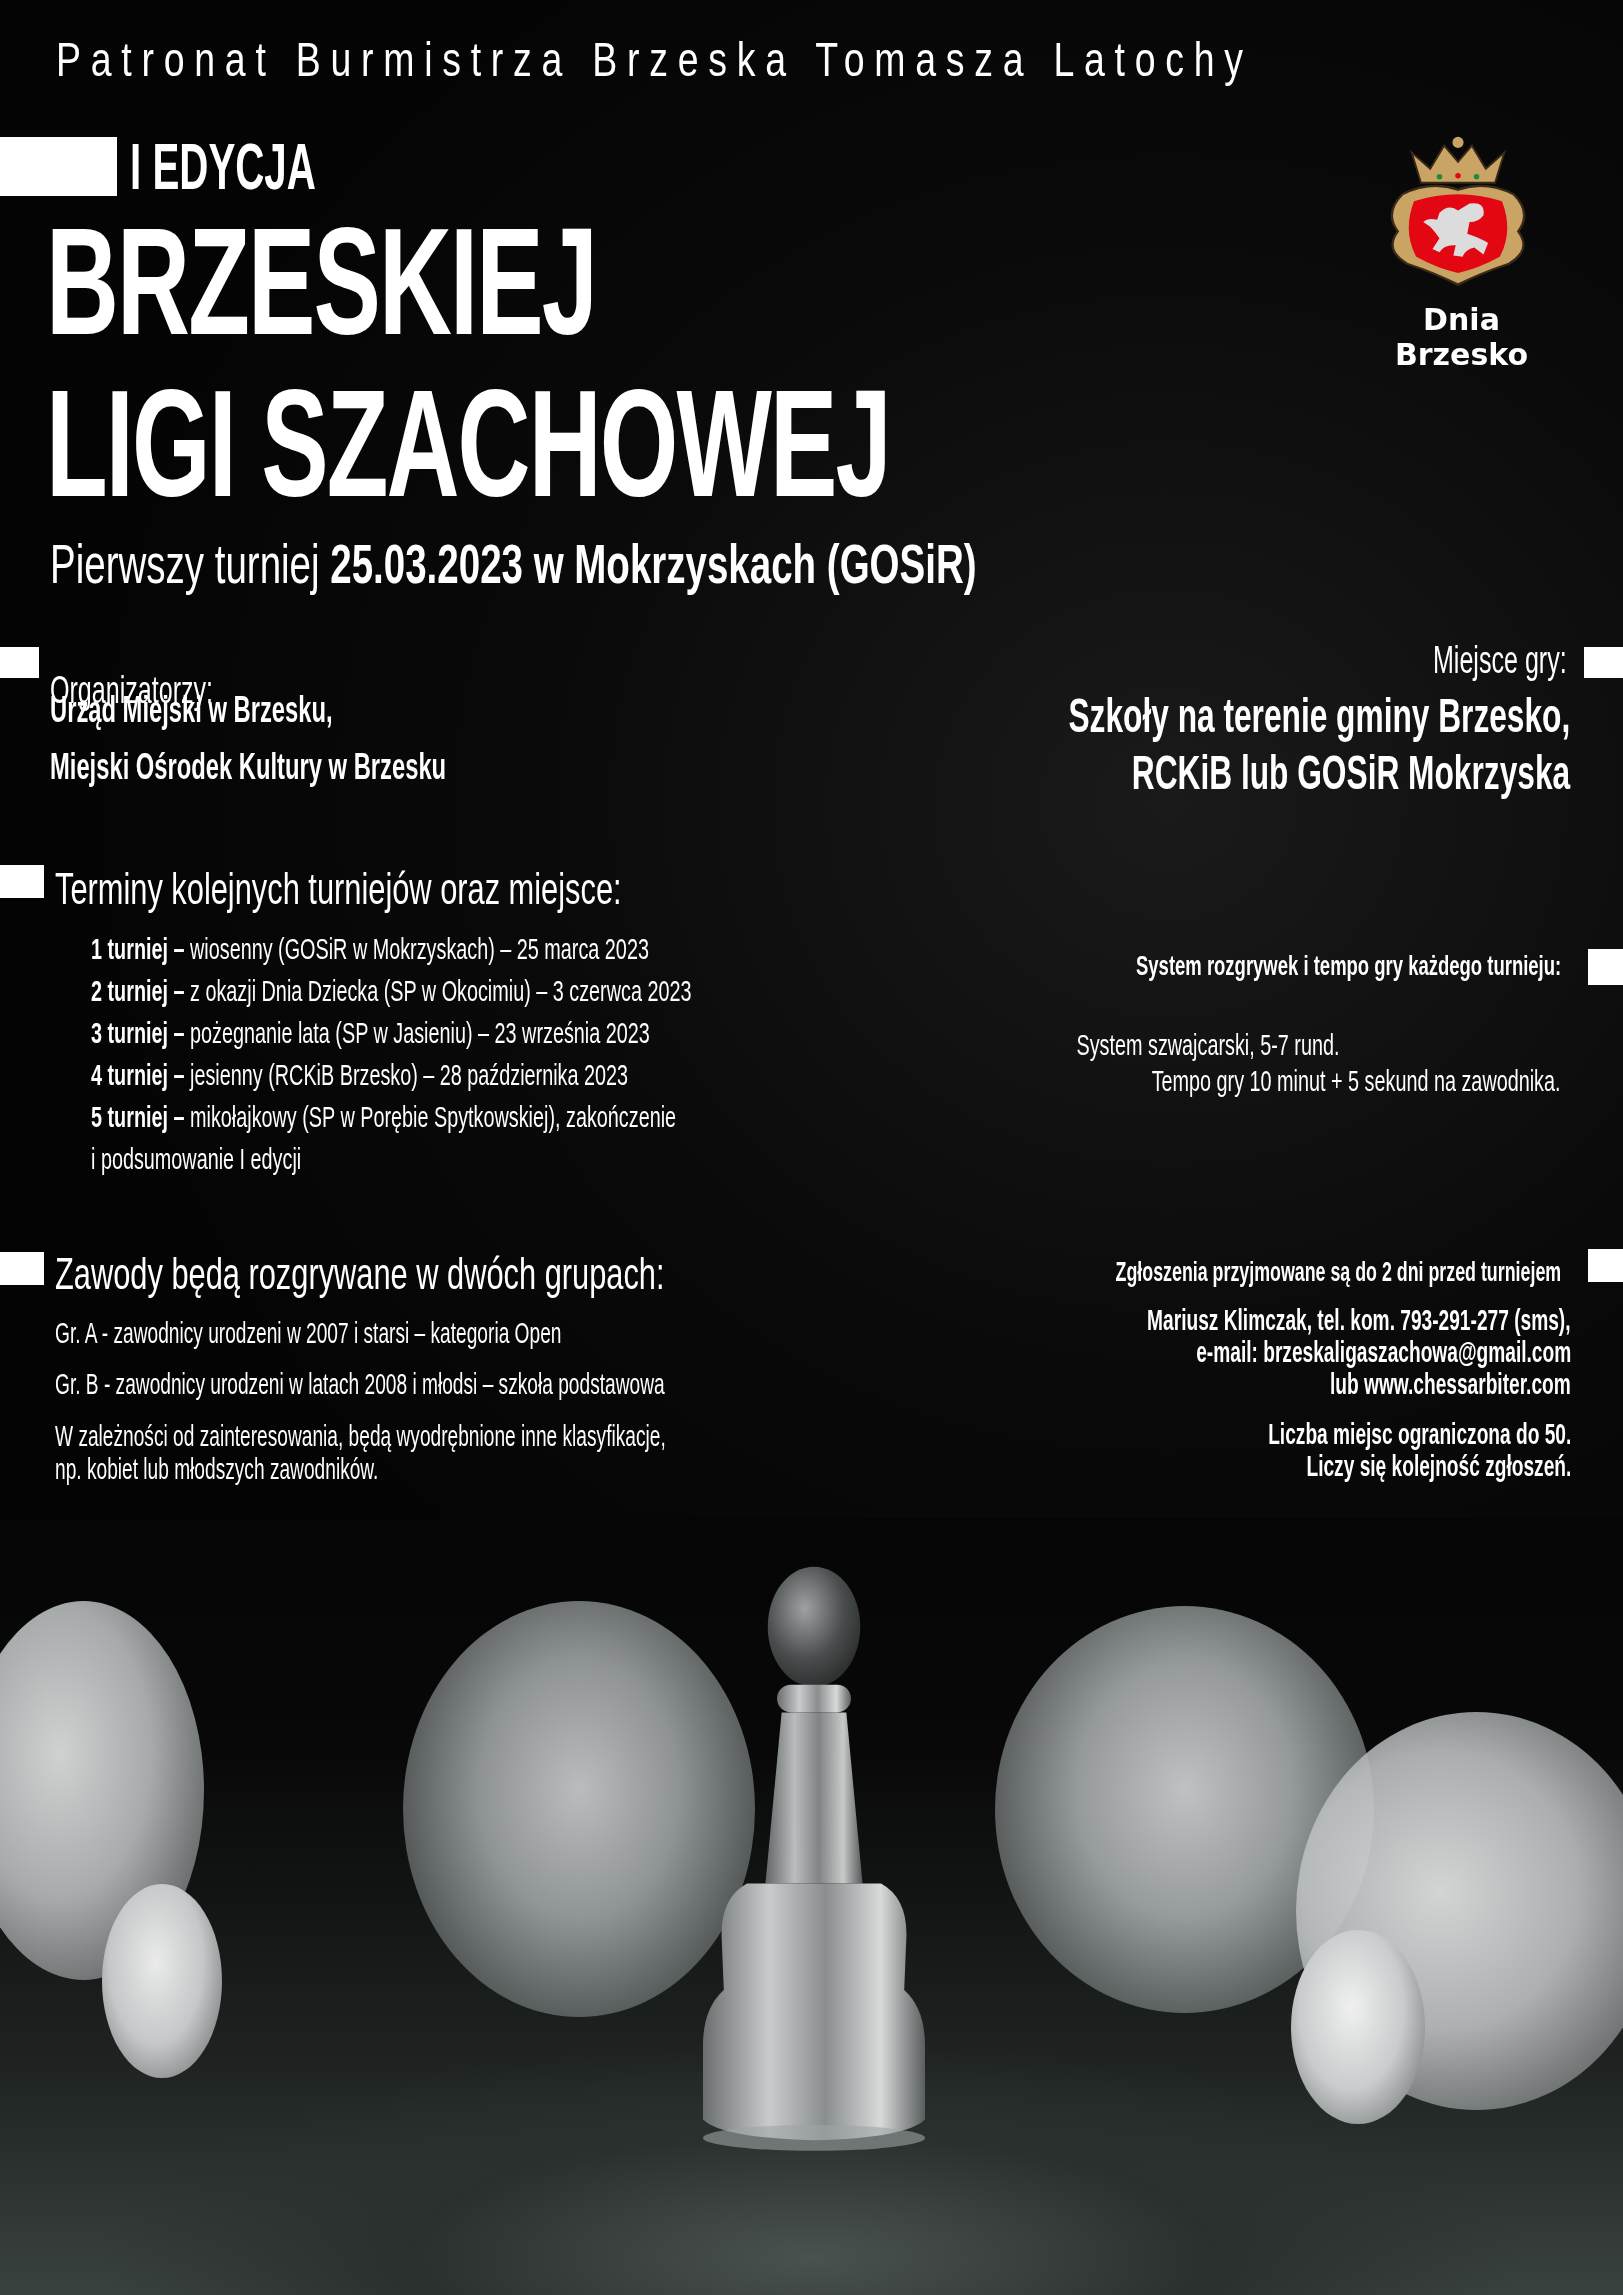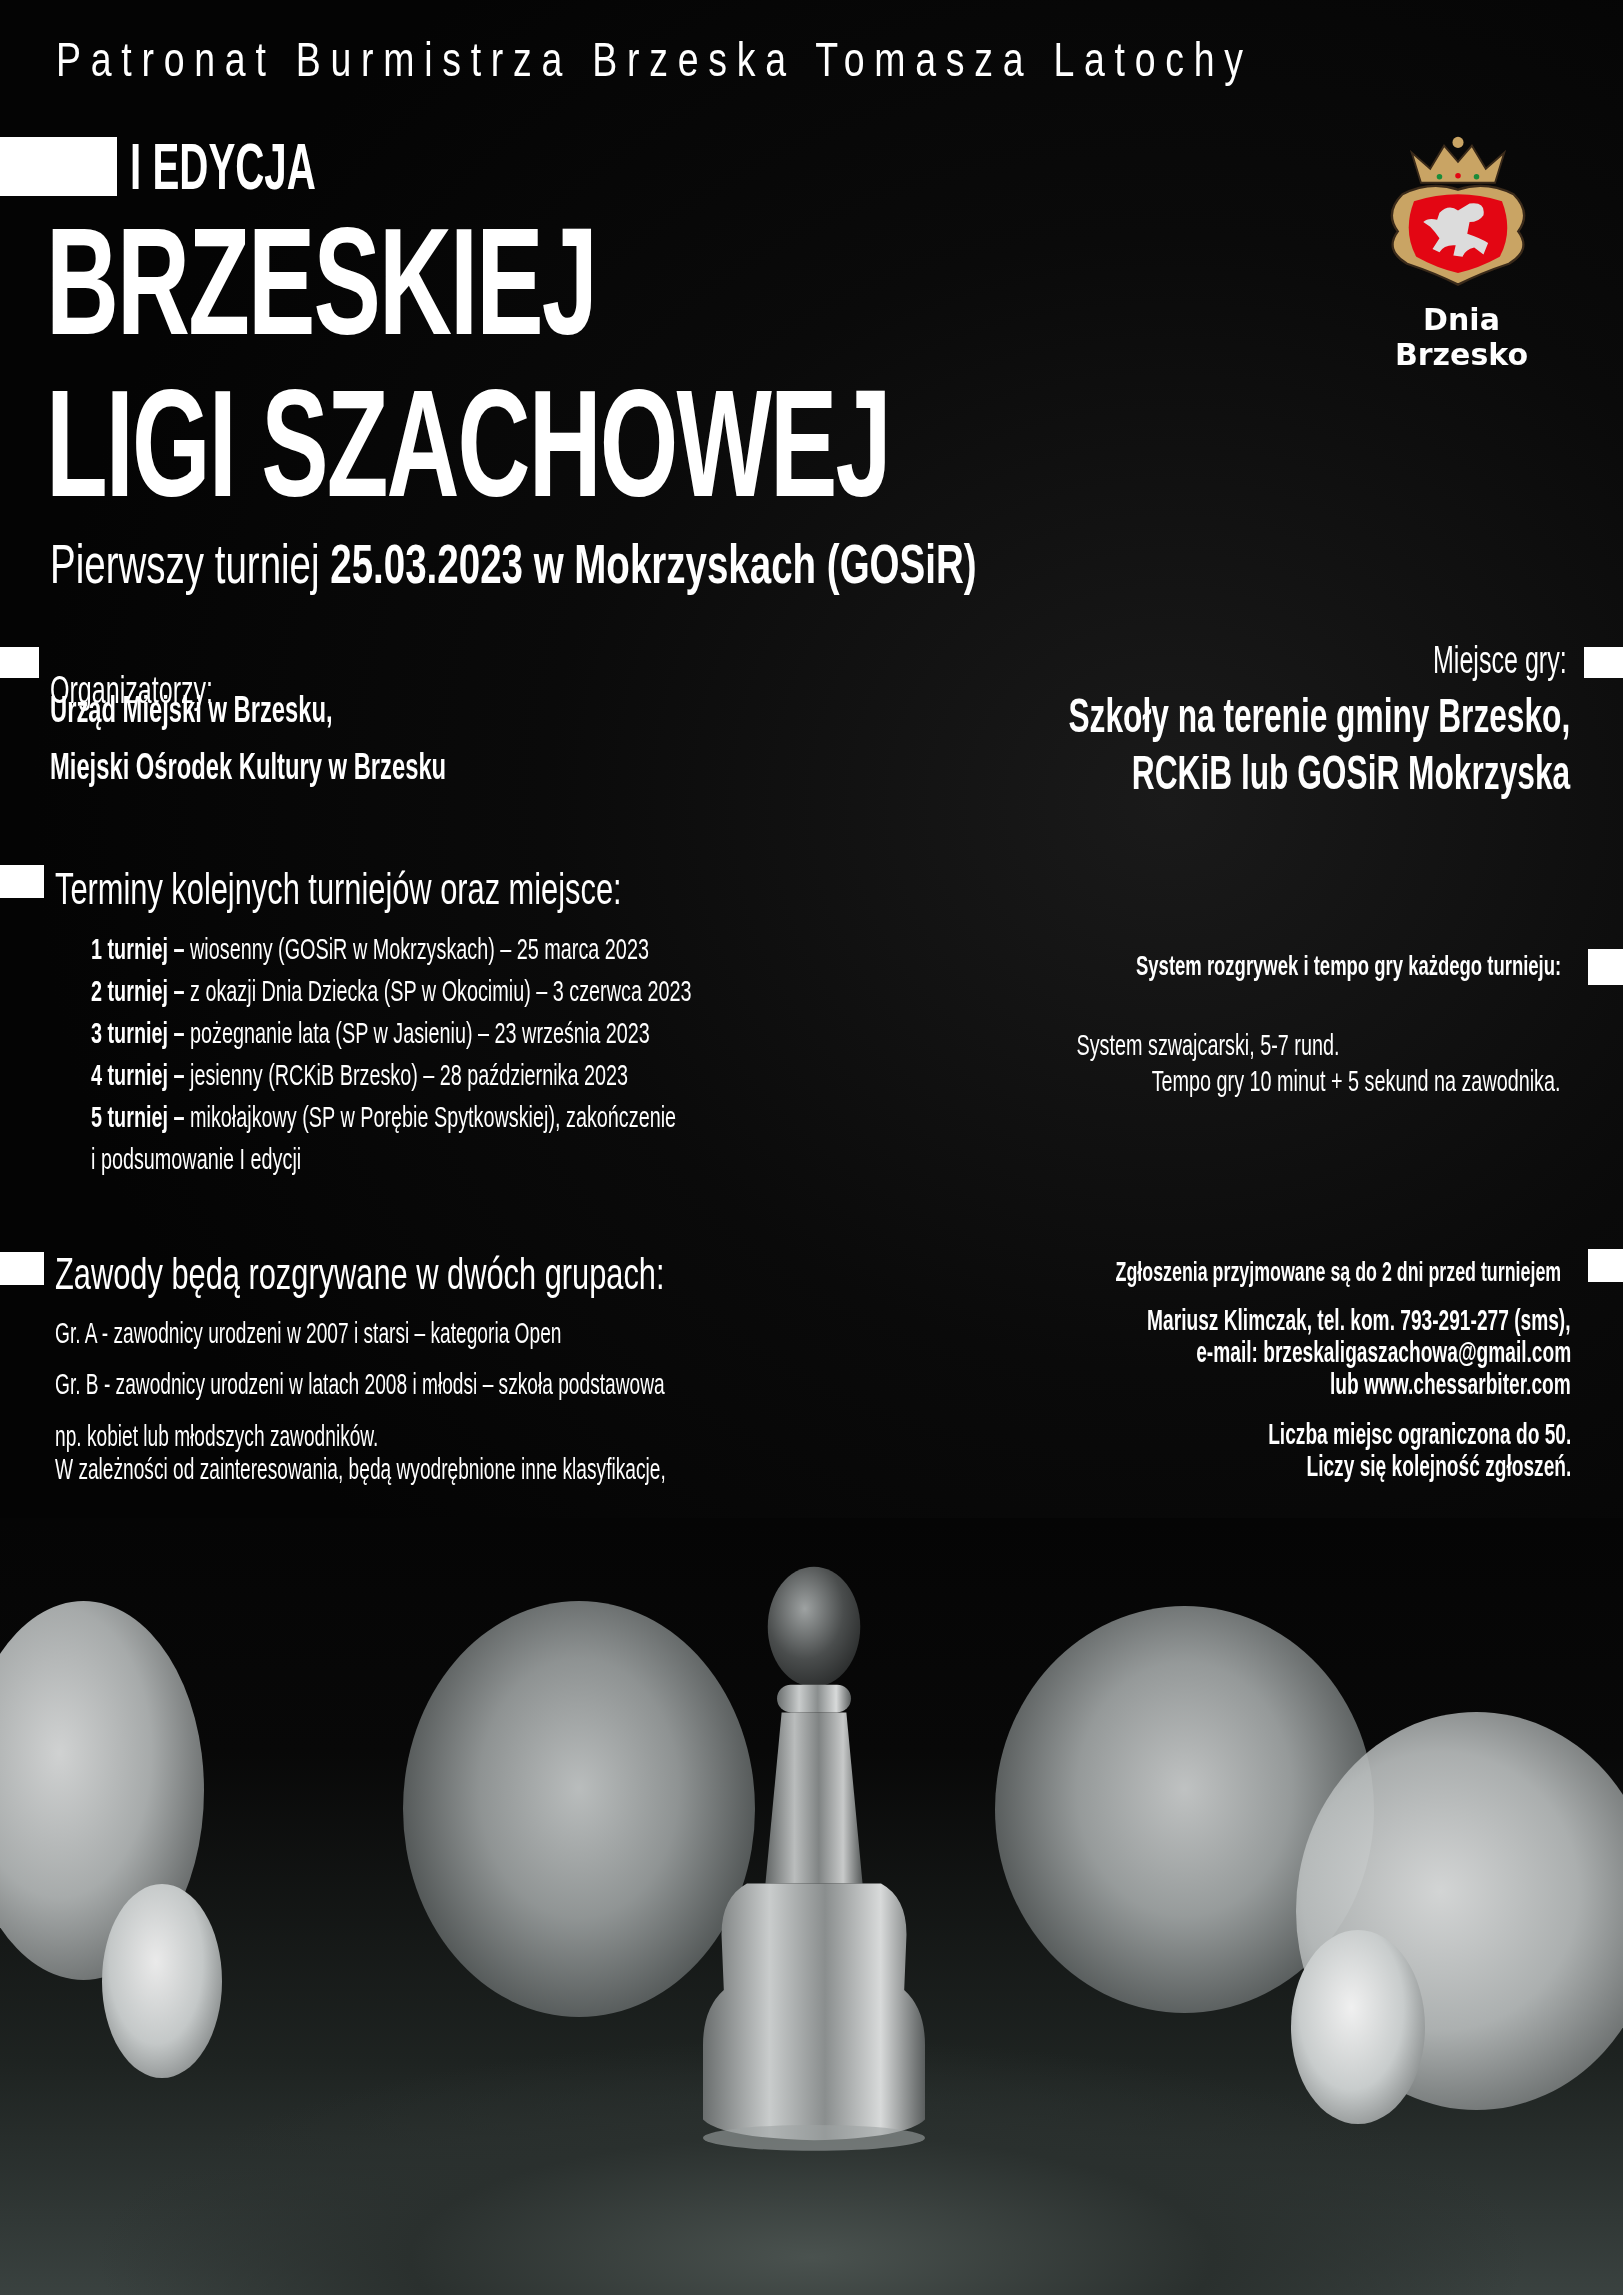--- a/index.html
+++ b/index.html
@@ -192,22 +192,22 @@
     <div class="line"><span class="cond-r">Tempo gry 10 minut + 5 sekund na zawodnika.</span></div>
   </div>
 
   <div class="bar" style="left:0;top:1252px;width:44px;height:33px;"></div>
   <div class="block groups-heading label-light">
     <span class="cond">Zawody będą rozgrywane w dwóch grupach:</span>
   </div>
   <div class="block groups-list">
     <div style="height:51px;"><span class="cond">Gr. A - zawodnicy urodzeni w 2007 i starsi – kategoria Open</span></div>
     <div style="height:52px;"><span class="cond">Gr. B - zawodnicy urodzeni w latach 2008 i młodsi – szkoła podstawowa</span></div>
+    <div style="height:33px;"><span class="cond">W zależności od zainteresowania, będą wyodrębnione inne klasyfikacje,</span></div>
     <div style="height:33px;"><span class="cond">np. kobiet lub młodszych zawodników.</span></div>
-    <div style="height:33px;"><span class="cond">W zależności od zainteresowania, będą wyodrębnione inne klasyfikacje,</span></div>
   </div>
 
   <div class="bar" style="right:0;top:1249px;width:35px;height:33px;"></div>
   <div class="block reg-heading">
     <span class="cond-r">Zgłoszenia przyjmowane są do 2 dni przed turniejem</span>
   </div>
   <div class="block reg-lines">
     <div class="line"><span class="cond-r">Mariusz Klimczak, tel. kom. 793-291-277 (sms),</span></div>
     <div class="line"><span class="cond-r">e-mail: brzeskaligaszachowa@gmail.com</span></div>
     <div class="line"><span class="cond-r">lub www.chessarbiter.com</span></div>

